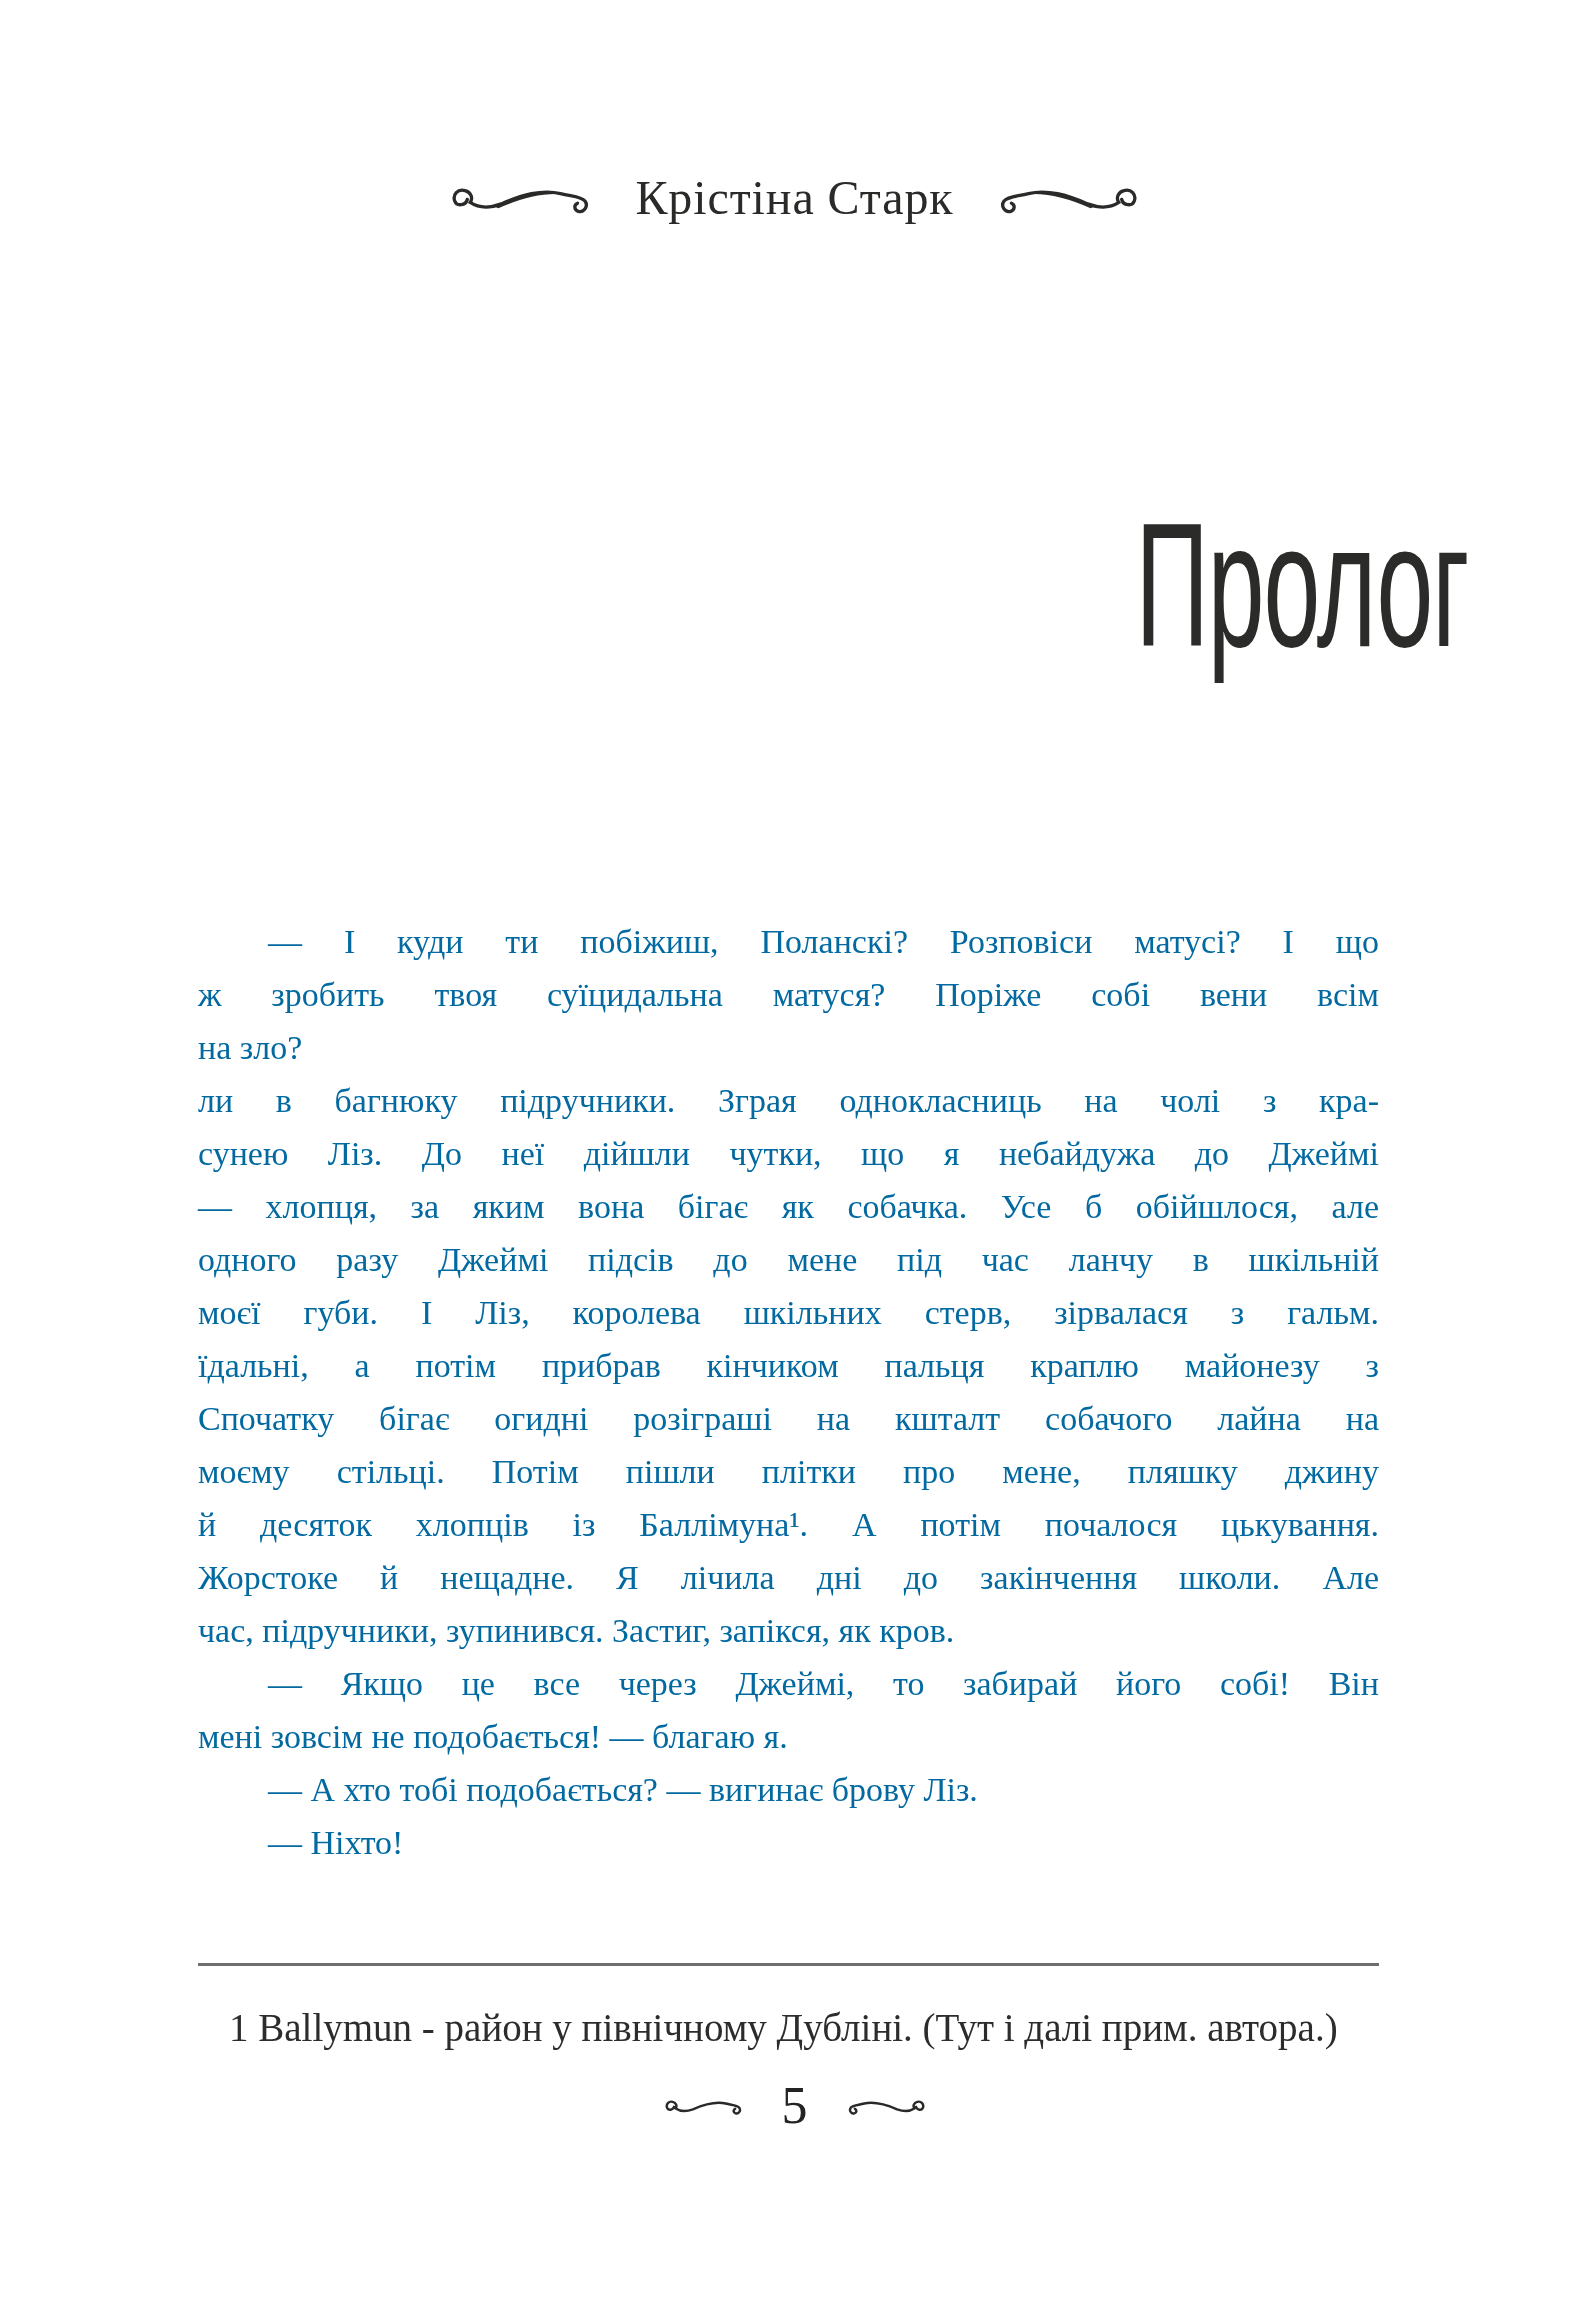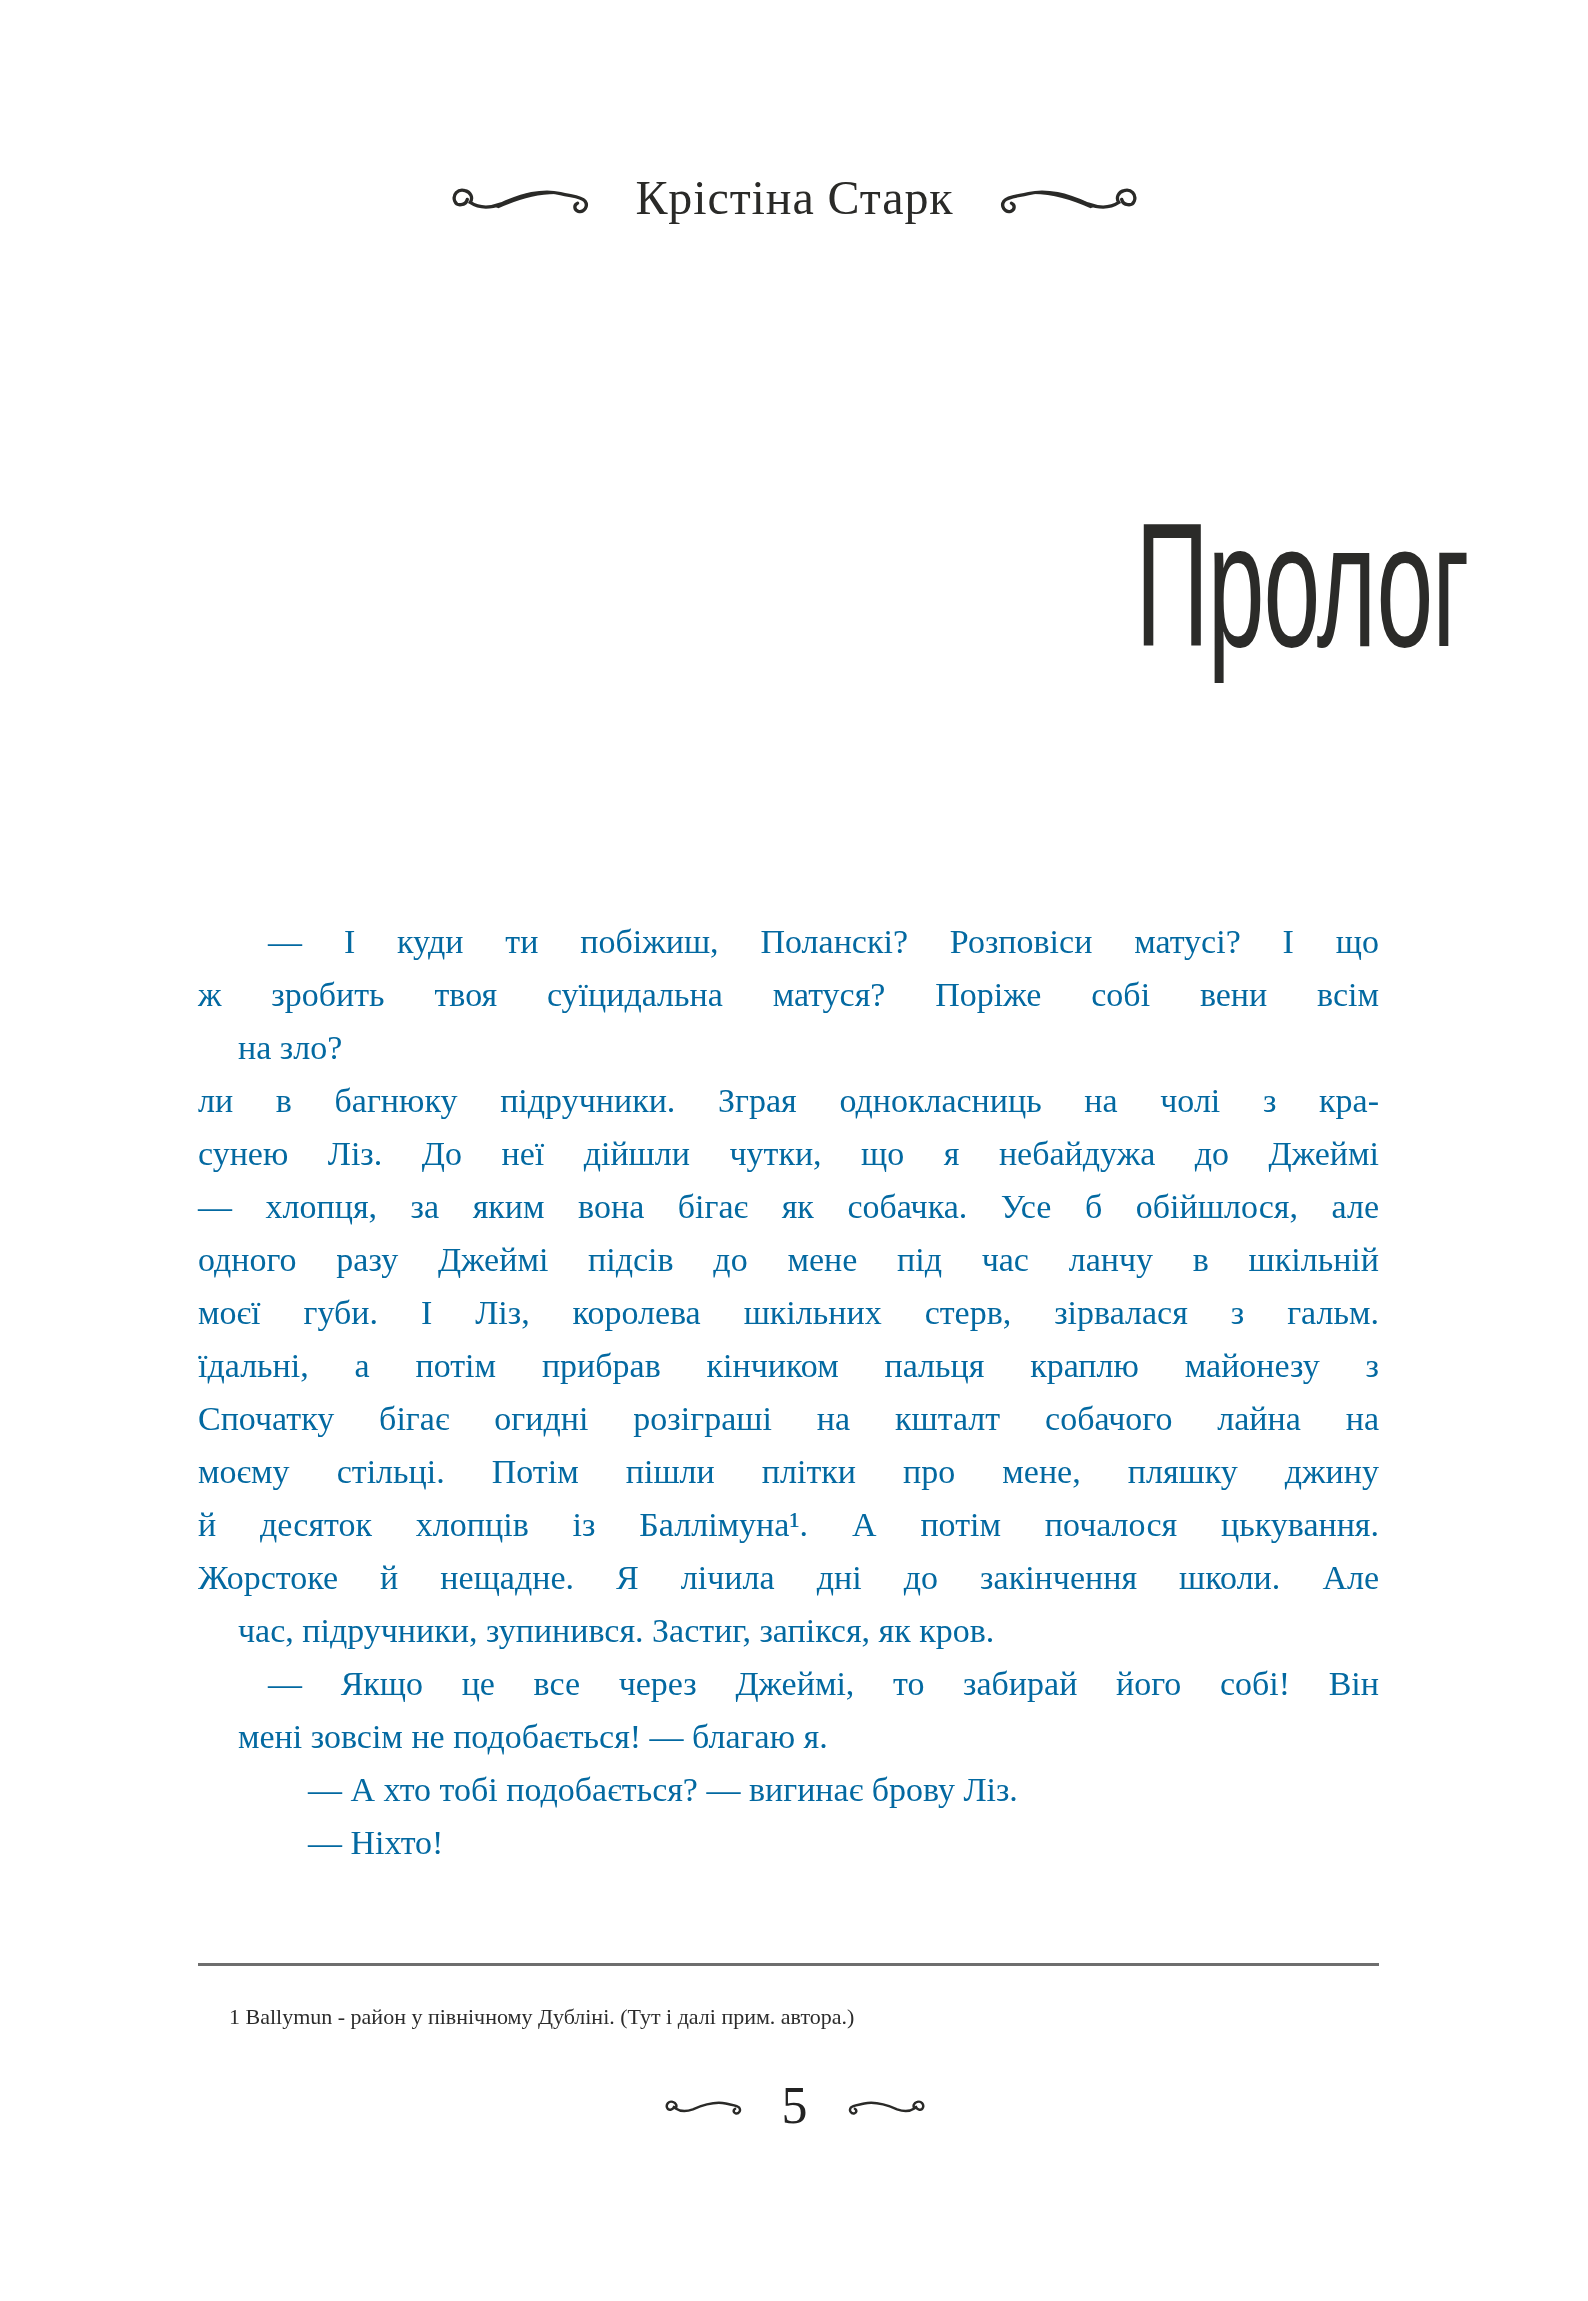--- a/index.html
+++ b/index.html
@@ -62,38 +62,38 @@
     top: 915px;
     width: 1181px;
     font-size: 34px;
     line-height: 53px;
     color: #0369a1;
   }
   .body-text .line {
     text-align: justify;
     text-align-last: justify;
   }
-  .body-text .line.last { text-align-last: auto; margin-left: 40px; }
+  .body-text .line.last { text-align-last: auto; }
   .body-text .line.first { text-indent: 70px; }
 
   
   .footnote-rule {
     position: absolute;
     left: 198px;
     top: 1963px;
     width: 1181px;
     height: 0;
     border-top: 3.7px solid #6e6e6e;
   }
   .footnote {
     position: absolute;
     left: 229px;
     top: 2002px;
     width: 1150px;
-    font-size: 22px;
+    font-size: 39px;
     line-height: 1.35;
     color: #2c2c2c;
   }
 
   
   .footer {
     position: absolute;
     top: 2080px;
     left: 0;
     width: 100%;

